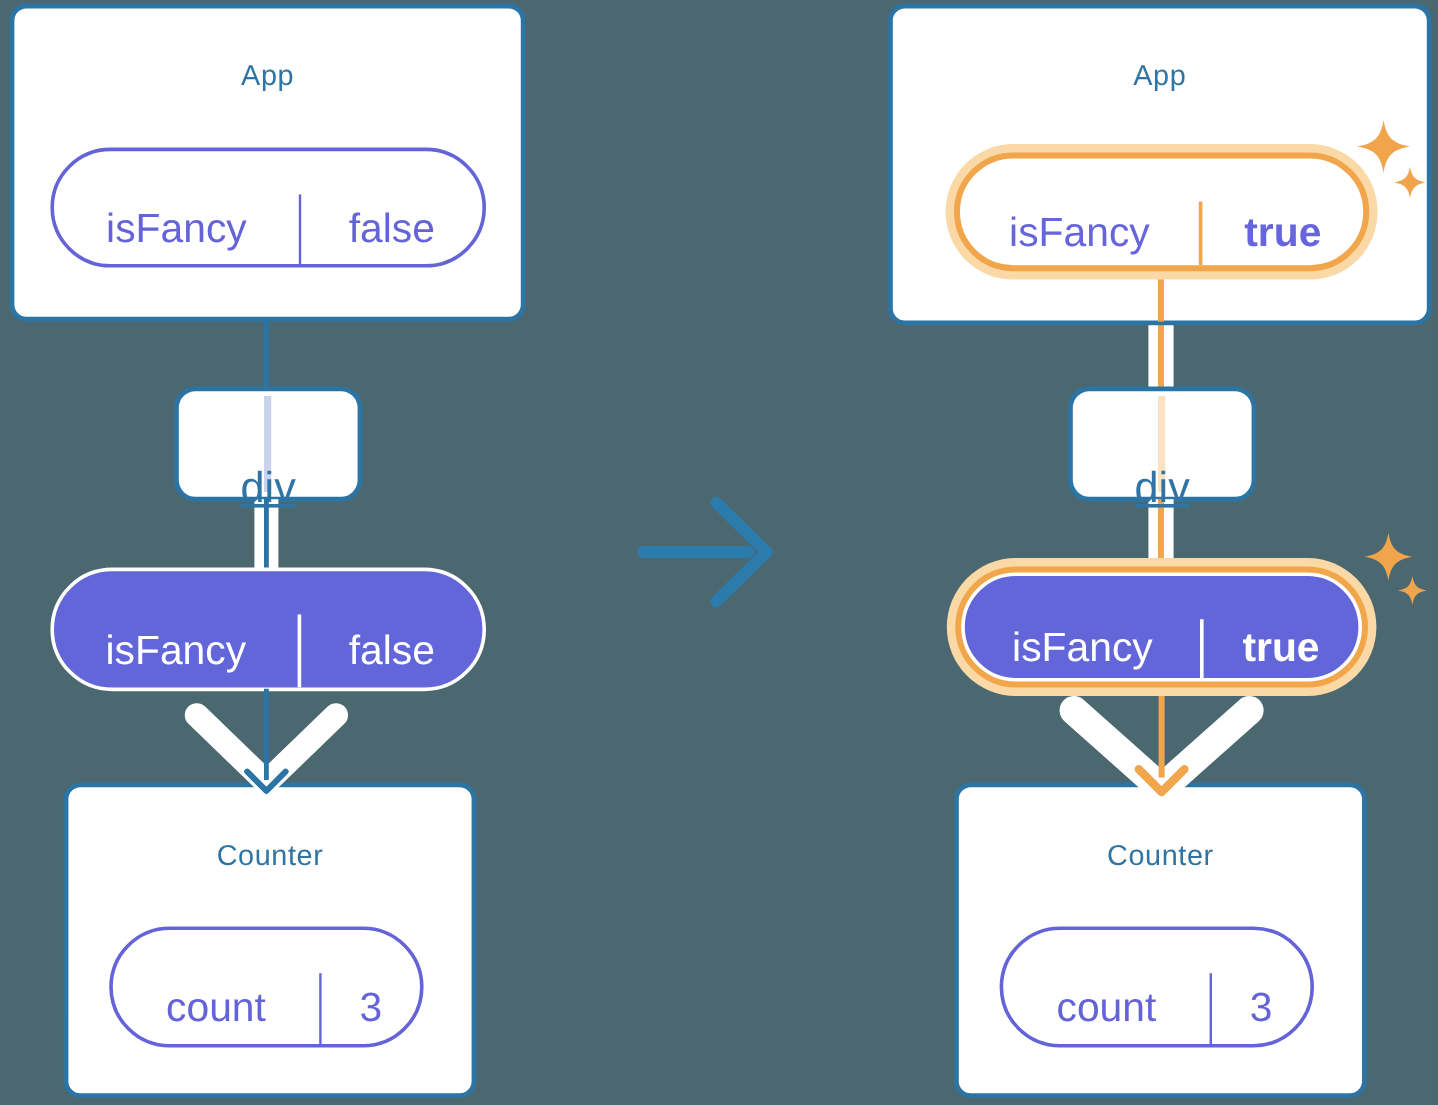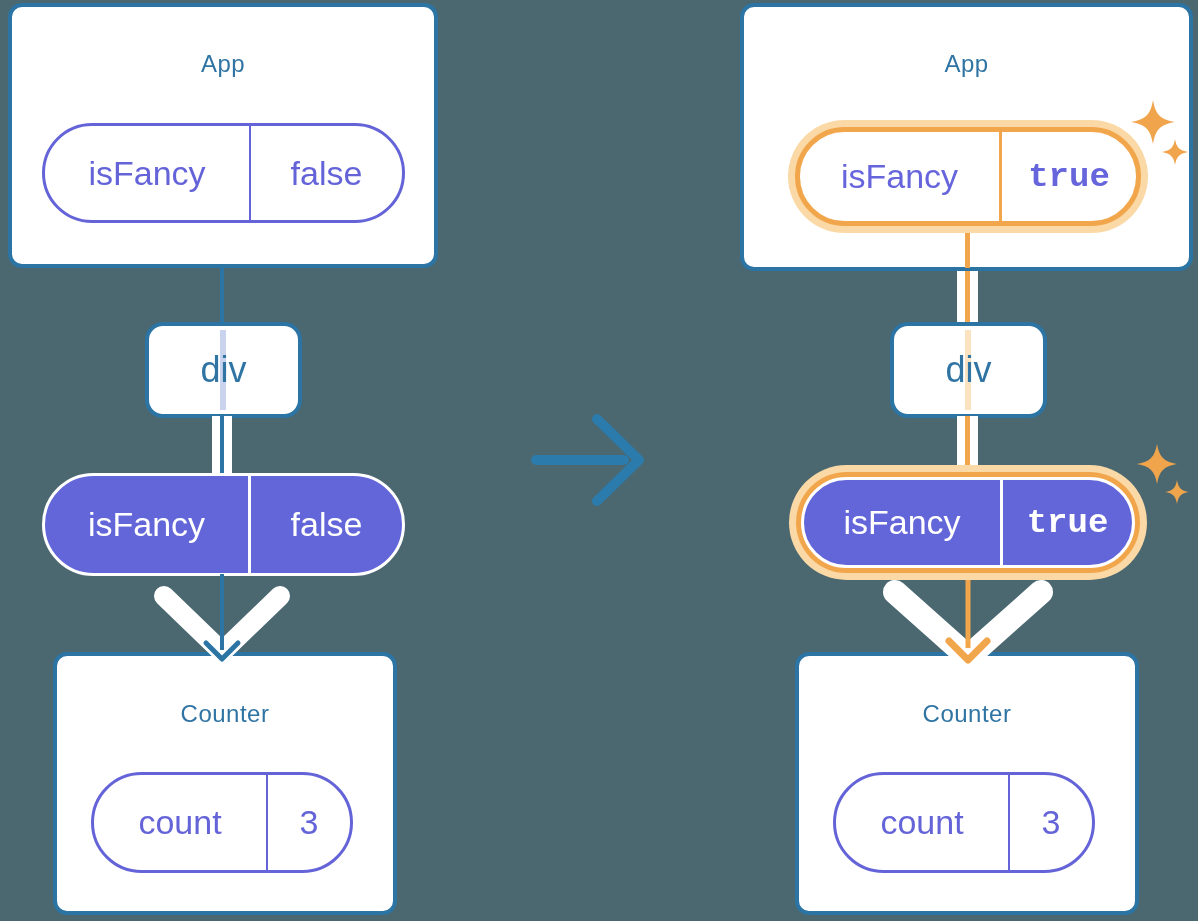--- a/index.html
+++ b/index.html
@@ -14,46 +14,46 @@
     border-radius:14px;box-sizing:border-box;
   }
   .node-title{
     position:absolute;width:100%;text-align:center;
     font-size:24px;font-weight:500;color:#2F74A3;letter-spacing:.5px;
   }
   .pill{
     position:absolute;display:flex;box-sizing:border-box;align-items:stretch;
     font-size:34px;border-radius:60px;overflow:hidden;
   }
-  .cell{display:flex;align-items:center;justify-content:center;flex:1 1 auto;}
+  .cell{display:flex;align-items:center;justify-content:center;flex:1 1 auto;margin-top:36px;}
   
   .pill-outline{border:3px solid #6464D8;background:#fff;color:#6464D8;}
   .pill-outline .cell-key{border-right:2px solid #6464D8;}
   
   .pill-filled{border:3px solid #fff;background:#6366D9;color:#fff;}
   .pill-filled .cell-key{border-right:3px solid #fff;}
   
   .hl-outline{
     border:5px solid #F2A64C;background:#fff;color:#6765DC;
     box-shadow:0 0 0 7px #FAD9A6;
   }
   .hl-outline .cell-key{border-right:3px solid #F2A64C;}
   .hl-filled{
     border:3px solid #fff;background:#6366D9;color:#fff;
     box-shadow:0 0 0 5px #F2A64C,0 0 0 12px #FAD9A6;
   }
   .hl-filled .cell-key{border-right:3px solid #fff;}
-  .bold{font-weight:700;font-family:Liberation Mono, monospace;}
+  .bold{font-weight:700;}
   
   .vline{position:absolute;}
   .triple{position:absolute;display:flex;}
   .triple .w{width:8px;height:100%;background:#fff;}
   .triple .c{width:4px;height:100%;}
   .stripe{position:absolute;top:4px;bottom:4px;width:6px;}
-  .divlabel{position:relative;z-index:2;}
+  .divlabel{position:relative;z-index:2;text-decoration:underline;}
   .abs-svg{position:absolute;}
 </style>
 </head>
 <body>
 
 <div class="stage">
 
   <div class="vline" style="left:220px;top:264px;width:4px;height:60px;background:#2B74A4;"></div>
 
   <div class="card" style="left:8px;top:3px;width:430px;height:265px;"></div>

